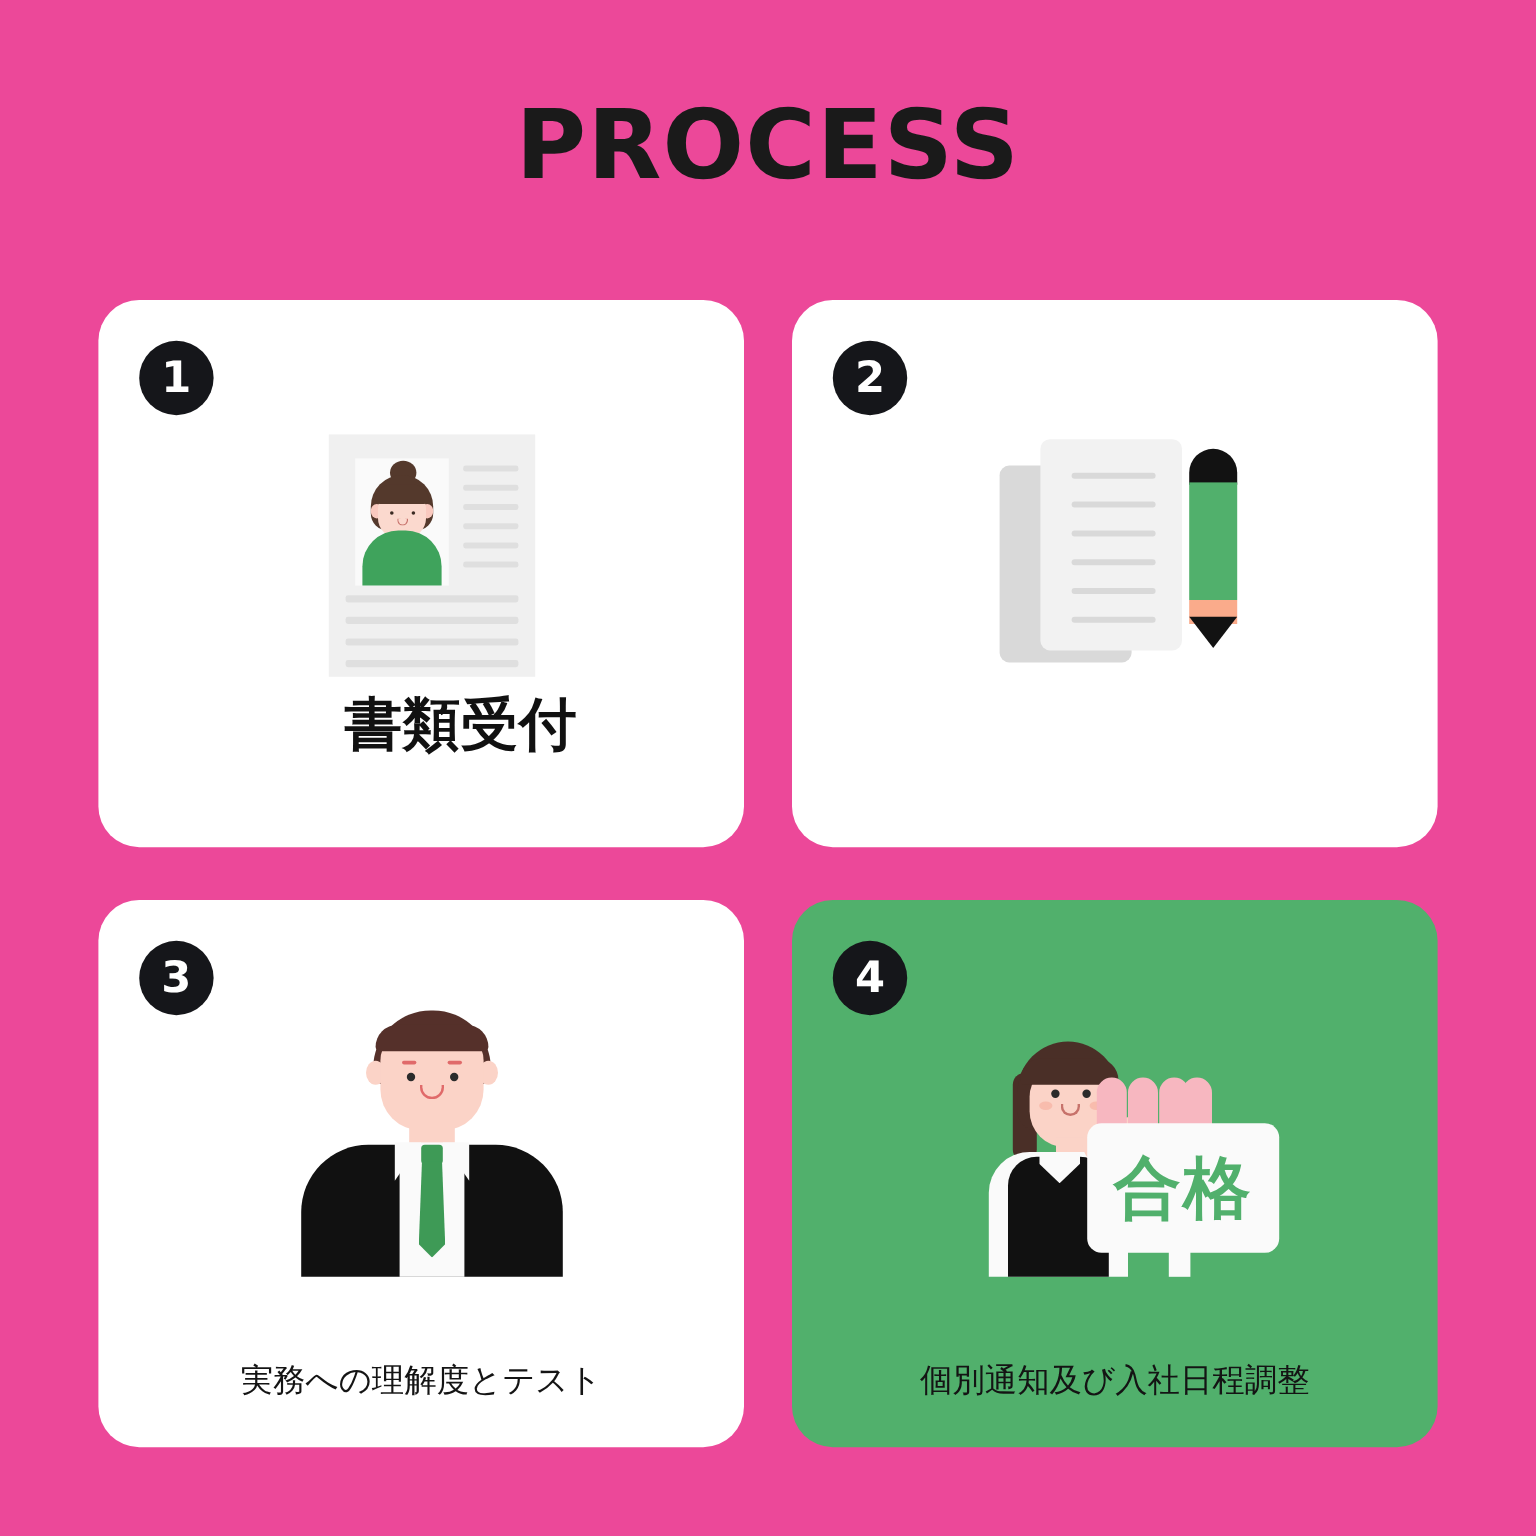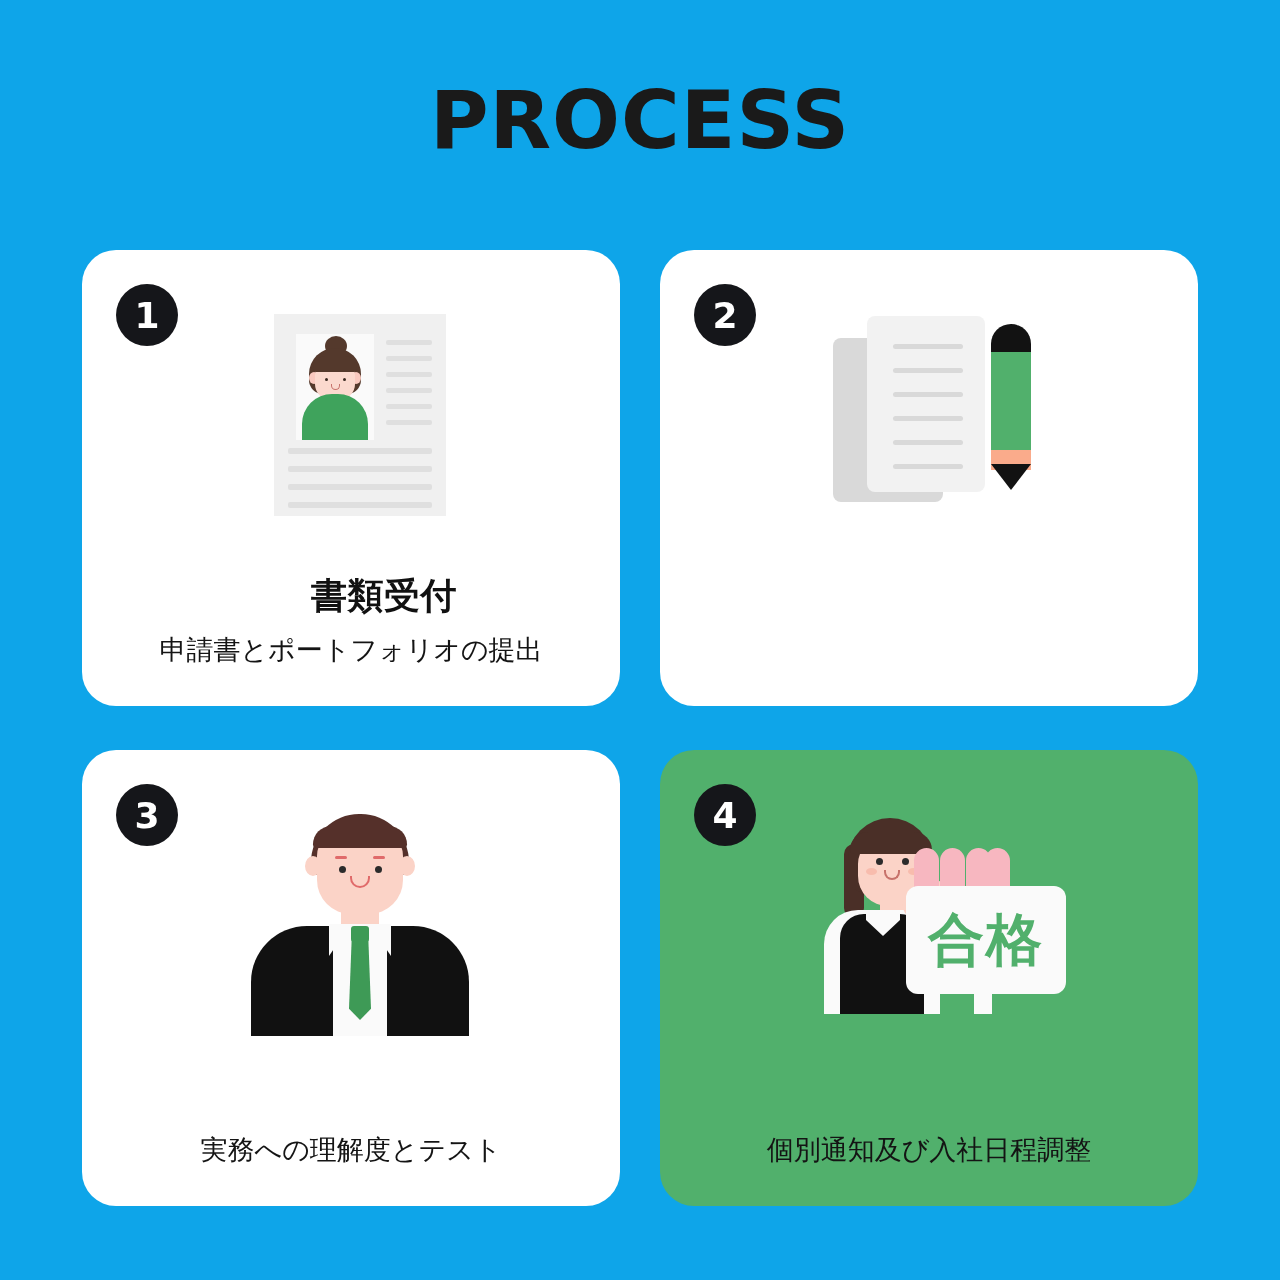--- a/index.html
+++ b/index.html
@@ -5,21 +5,21 @@
   * { box-sizing: border-box; margin: 0; padding: 0; }
   html, body {
     width: 1280px; height: 1280px;
     background: #EFEFEF;
     font-family: "Liberation Sans", "DejaVu Sans", sans-serif;
     overflow: hidden;
   }
   .page {
     position: relative;
     width: 1280px; height: 1280px;
-    background: #0ea5e9;
+    background: #ec4899;
   }
   .page-title {
     position: absolute;
     top: 74px; left: 0; width: 1280px;
     text-align: center;
     font-size: 80px;
     font-weight: 900;
     letter-spacing: 1px;
     color: #1A1A1A;
     font-family: "DejaVu Sans", "Liberation Sans", sans-serif;
@@ -49,27 +49,27 @@
     color: #FFFFFF;
     font-size: 36px;
     font-weight: 900;
     display: flex; align-items: center; justify-content: center;
     font-family: "DejaVu Sans", "Liberation Sans", sans-serif;
   }
   .art {
     position: absolute;
     left: 0; top: 64px;
     width: 556px; height: 250px;
-    display: flex; align-items: flex-start; justify-content: center;
+    display: flex; align-items: flex-end; justify-content: center;
   }
   .card-title {
     position: absolute;
     left: 0; top: 322px; width: 604px;
     text-align: center;
-    font-size: 36px;
+    font-size: 48px;
     font-weight: 900;
     color: #111111;
     letter-spacing: 0.5px;
   }
   .card-sub {
     position: absolute;
     left: 0; top: 382px; width: 538px;
     text-align: center;
     font-size: 27px;
     font-weight: 400;
@@ -181,21 +181,20 @@
           <div class="res-line rl-r" style="top:90px"></div>
           <div class="res-line rl-r" style="top:106px"></div>
           <div class="res-line rl-w" style="top:134px"></div>
           <div class="res-line rl-w" style="top:152px"></div>
           <div class="res-line rl-w" style="top:170px"></div>
           <div class="res-line rl-w" style="top:188px"></div>
         </div>
       </div>
 
       <div class="card-title">書類受付</div>
-      <div class="card-sub">申請書とポートフォリオの提出</div>
     </div>
 
     <div class="card c2">
       <div class="badge">2</div>
 
       <div class="art">
         <div class="docs">
           <div class="doc-back"></div>
           <div class="doc-front">
             <div class="doc-line" style="top:28px"></div>

